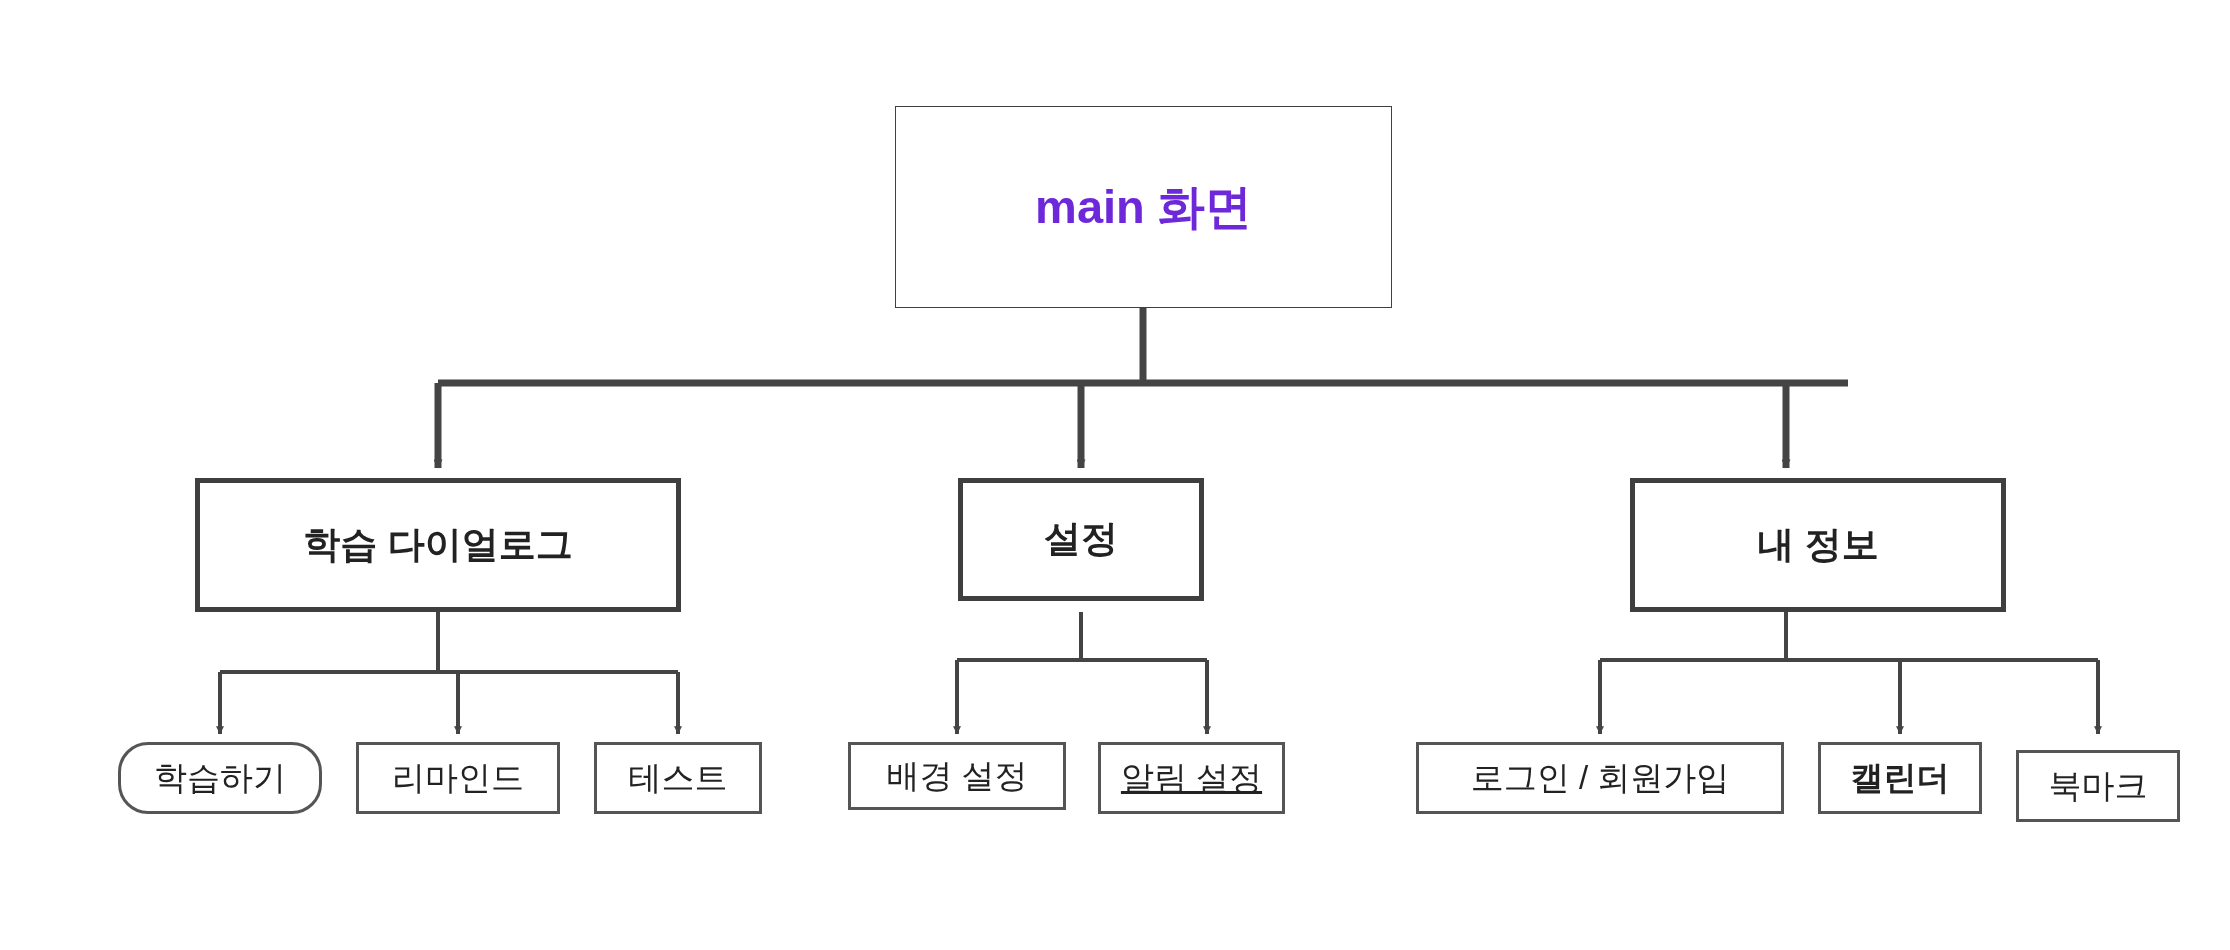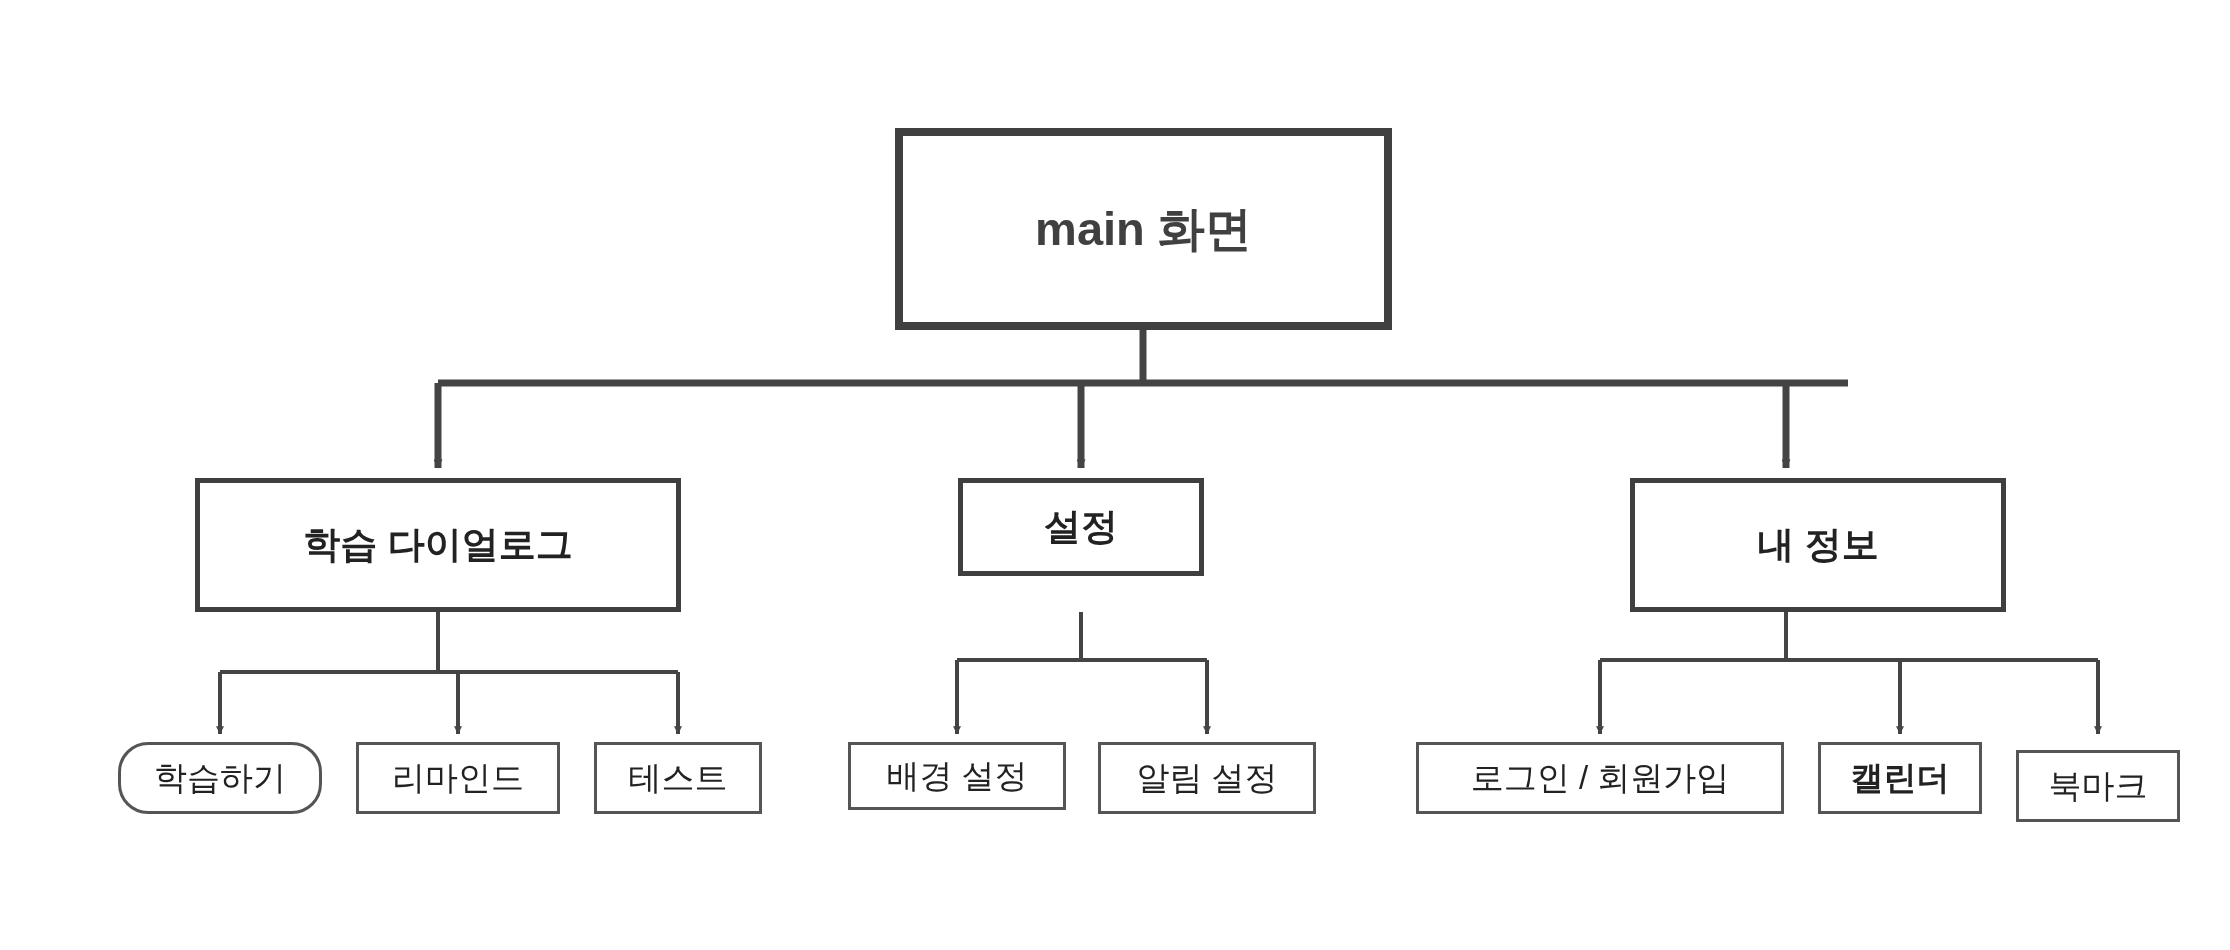--- a/index.html
+++ b/index.html
@@ -34,25 +34,24 @@
     display: flex;
     align-items: center;
     justify-content: center;
     text-align: center;
     color: #1c1c1c;
     line-height: 1.15;
     white-space: nowrap;
   }
 
   .node-root {
-    border: 8px solid #404040;
+    border: 1px solid #404040;
     font-size: 47px;
     font-weight: bold;
-    color: #404040;
-    margin-top: 22px;
+    color: #6d28d9;
   }
 
   .node-branch {
     border: 5px solid #3f3f3f;
     font-size: 37px;
     font-weight: bold;
     color: #222222;
   }
 
   .node-leaf {
@@ -106,27 +105,27 @@
       <path d="M1600,660 L1600,734" stroke="#444444" stroke-width="4" fill="none" marker-end="url(#arrowThin)"></path>
       <path d="M1900,660 L1900,734" stroke="#444444" stroke-width="4" fill="none" marker-end="url(#arrowThin)"></path>
       <path d="M2098,660 L2098,734" stroke="#444444" stroke-width="4" fill="none" marker-end="url(#arrowThin)"></path>
       <path d="M1900,660 L2098,660" stroke="#444444" stroke-width="4" fill="none"></path>
     </g>
   </svg>
 
   <div class="node node-root" id="node-root" style="left: 895px; top: 106px; width: 497px; height: 202px;">main 화면</div>
 
   <div class="node node-branch" id="node-branch-0" style="left: 195px; top: 478px; width: 486px; height: 134px; text-align: right;">학습 다이얼로그</div>
-  <div class="node node-branch" id="node-branch-1" style="left: 958px; top: 478px; width: 246px; height: 98px;">설정</div>
+  <div class="node node-branch" id="node-branch-1" style="left: 958px; top: 478px; width: 246px; height: 123px;">설정</div>
   <div class="node node-branch" id="node-branch-2" style="left: 1630px; top: 478px; width: 376px; height: 134px;">내 정보</div>
 
   <div class="node node-leaf" id="node-leaf-0-0" style="left: 118px; top: 742px; width: 204px; height: 72px; border-radius: 30px;">학습하기</div>
   <div class="node node-leaf" id="node-leaf-0-1" style="left: 356px; top: 742px; width: 204px; height: 72px;">리마인드</div>
   <div class="node node-leaf" id="node-leaf-0-2" style="left: 594px; top: 742px; width: 168px; height: 72px;">테스트</div>
 
   <div class="node node-leaf" id="node-leaf-1-0" style="left: 848px; top: 742px; width: 218px; height: 68px;">배경 설정</div>
-  <div class="node node-leaf" id="node-leaf-1-1" style="left: 1098px; top: 742px; width: 218px; height: 72px;">알림 설정</div>
+  <div class="node node-leaf" id="node-leaf-1-1" style="left: 1098px; top: 742px; width: 187px; height: 72px; text-decoration: underline;">알림 설정</div>
 
   <div class="node node-leaf" id="node-leaf-2-0" style="left: 1416px; top: 742px; width: 368px; height: 72px;">로그인 / 회원가입</div>
   <div class="node node-leaf" id="node-leaf-2-1" style="left: 1818px; top: 742px; width: 164px; height: 72px; font-weight: bold;">캘린더</div>
   <div class="node node-leaf" id="node-leaf-2-2" style="left: 2016px; top: 742px; width: 164px; height: 72px; margin-top: 8px;">북마크</div>
 
 </div>
 
 </body></html>

